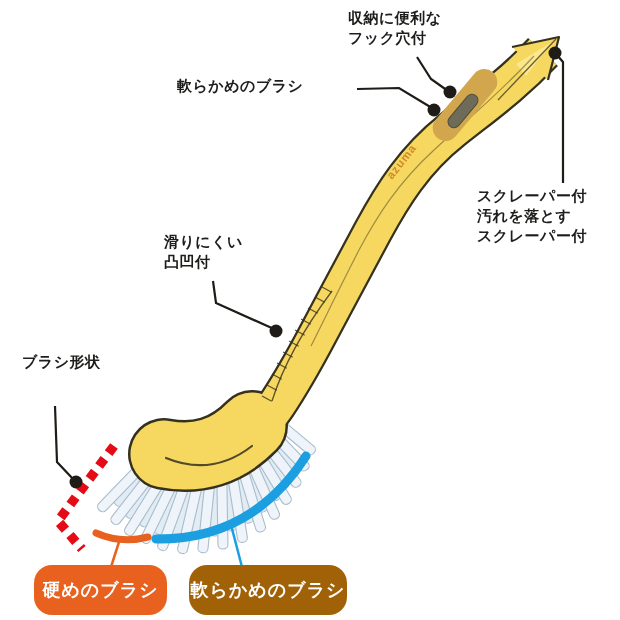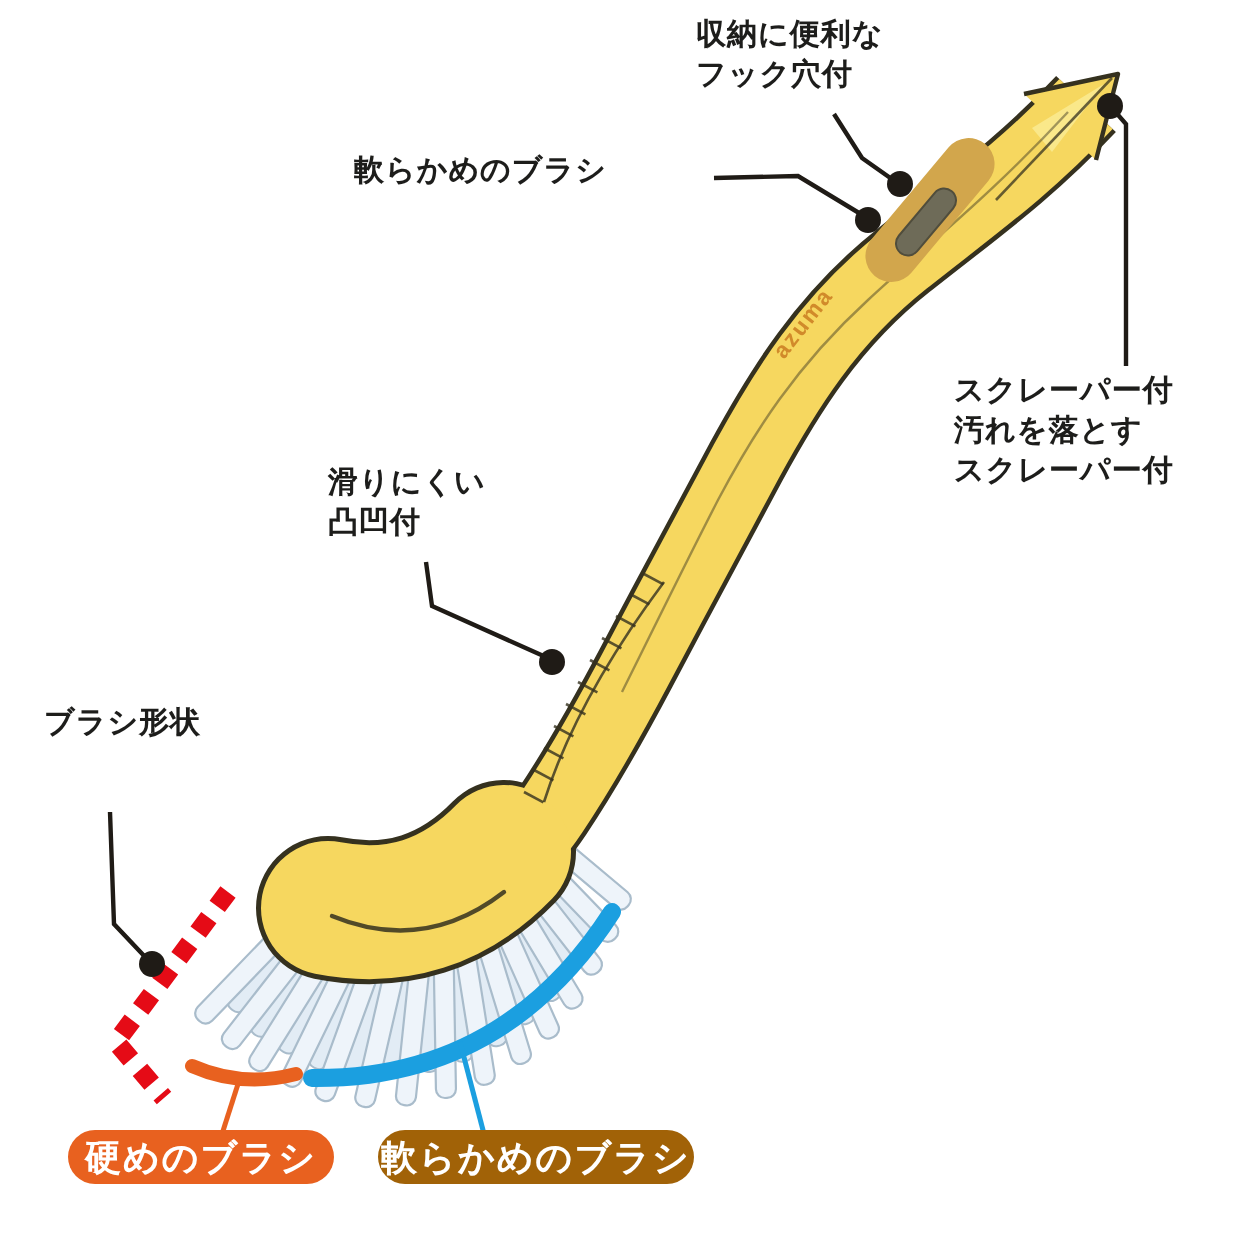--- a/index.html
+++ b/index.html
@@ -1,21 +1,21 @@
 <!DOCTYPE html>
 <html><head>
 <meta charset="utf-8">
 <style>
   html,body{margin:0;padding:0;background:#fff;}
   .stage{position:relative;width:620px;height:620px;background:#ffffff;overflow:hidden;
          font-family:"Liberation Sans",sans-serif;}
   .stage svg{position:absolute;left:0;top:0;}
   .lbl{position:absolute;color:#1d1d1b;font-size:15px;font-weight:600;line-height:1.33;
        white-space:nowrap;letter-spacing:0.5px;}
-  .badge{position:absolute;height:27px;border-radius:18px;color:#ffffff;font-size:18px;
+  .badge{position:absolute;height:50px;border-radius:18px;color:#ffffff;font-size:18px;
          font-weight:bold;display:flex;align-items:center;justify-content:center;
          letter-spacing:1px;}
   .badge.firm{background:#e8611f;}
   .badge.soft{background:#a16207;}
 </style>
 </head>
 <body>
 
 <div class="stage">
 

